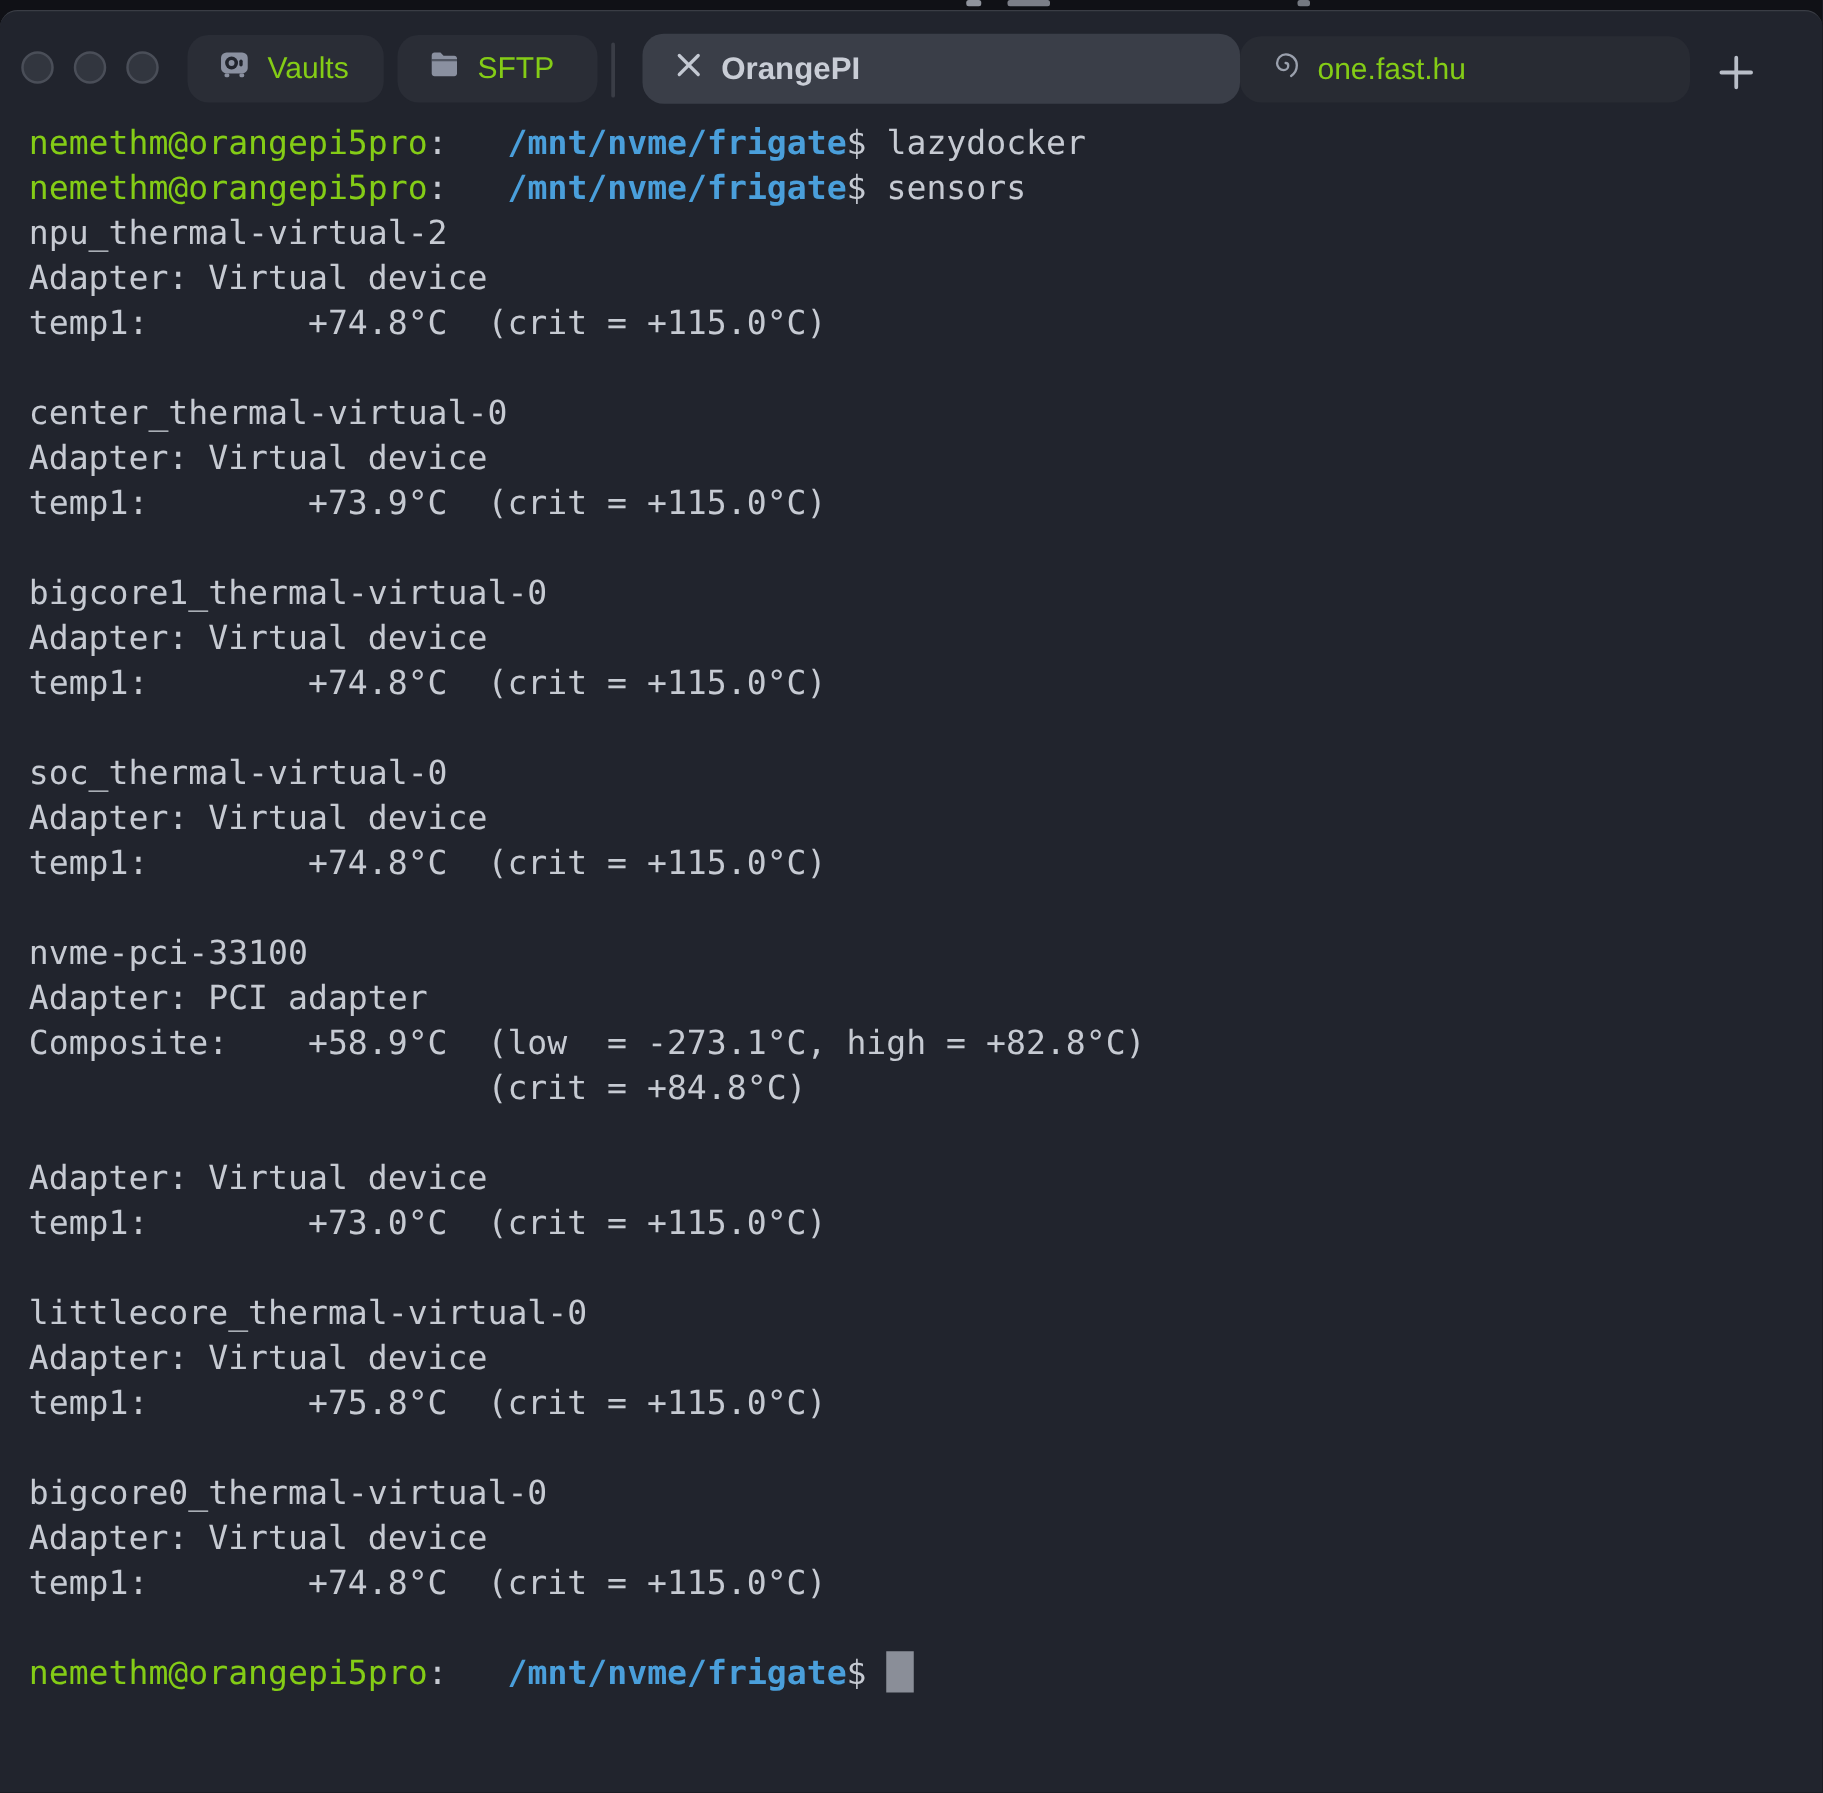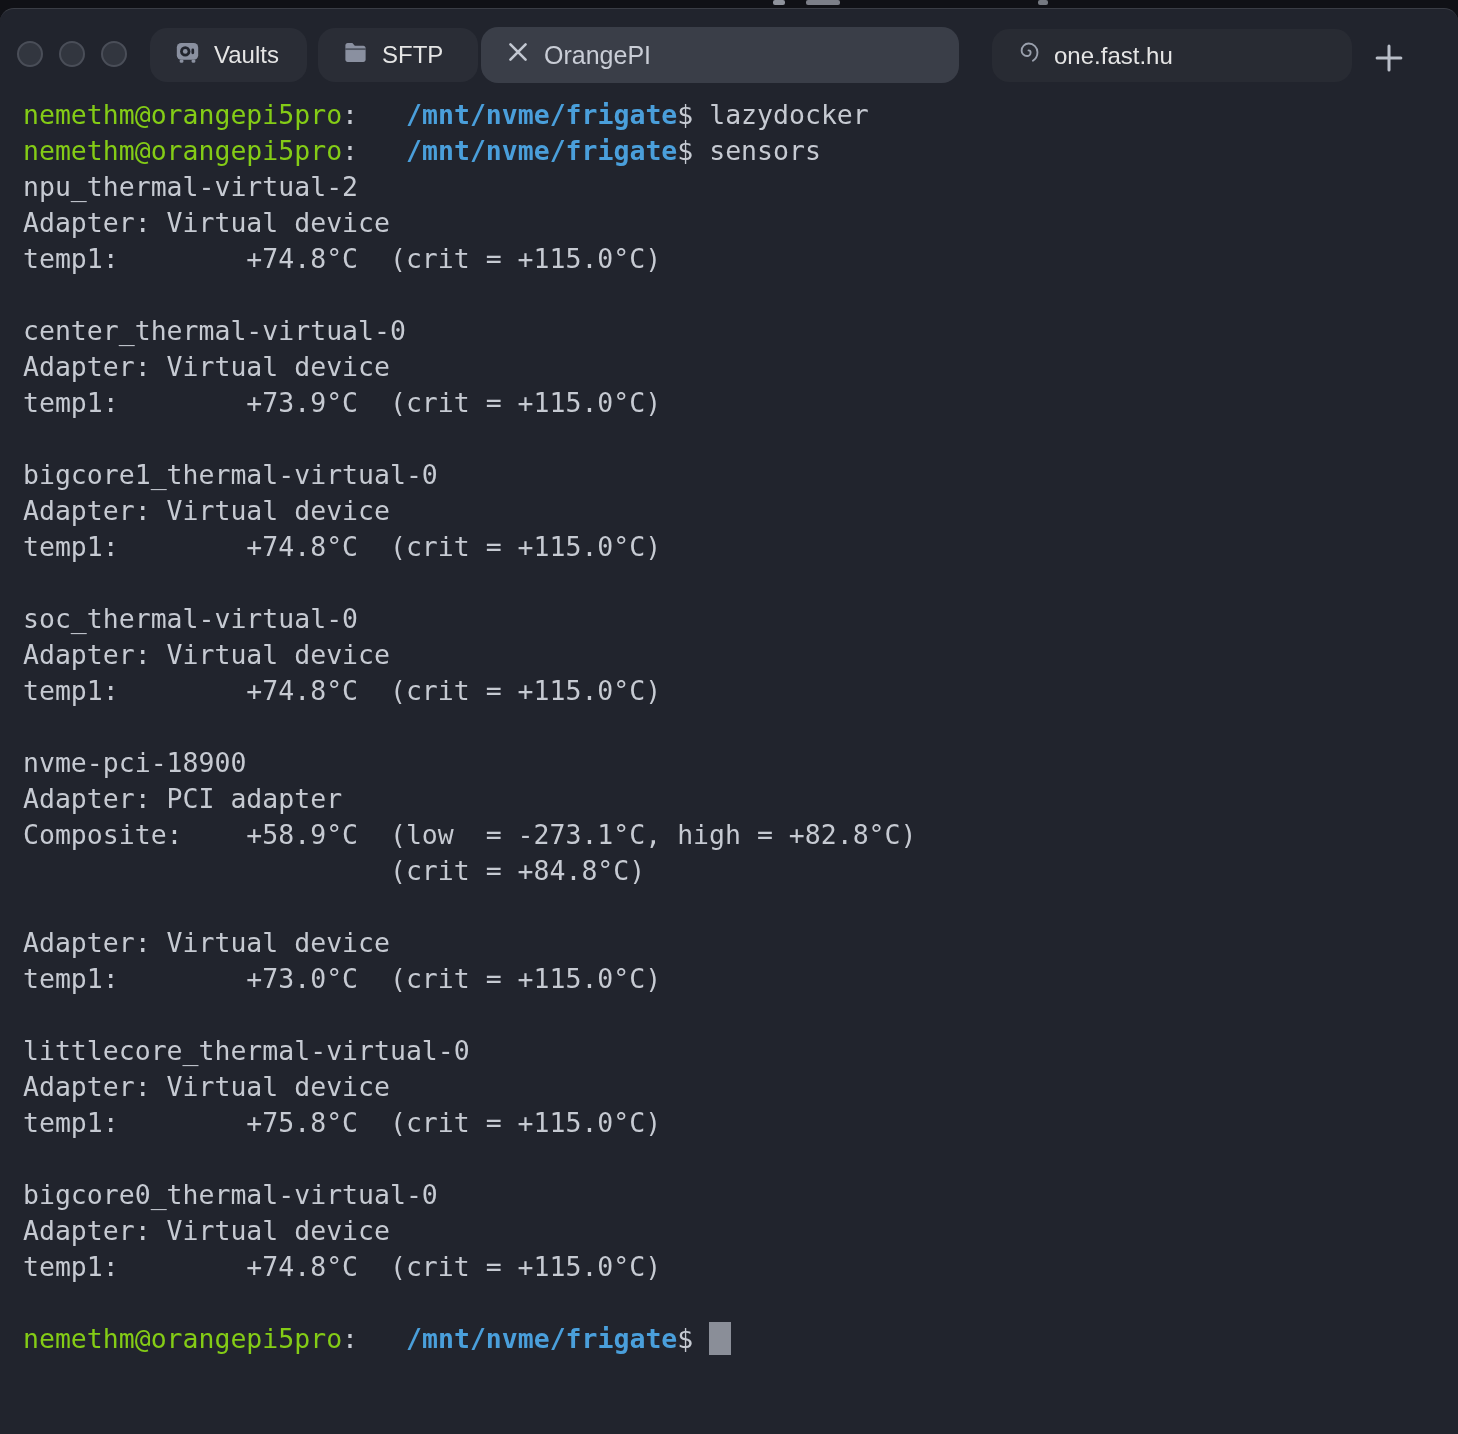--- a/index.html
+++ b/index.html
@@ -24,31 +24,31 @@
   .traffic { position:absolute; left:17px; top:32px; display:flex; gap:16px; }
   .light {
     width:26px; height:26px; border-radius:50%;
     background:#32363f; border:2px solid #4a4e58; display:inline-block; cursor:pointer;
   }
 
   .pill, .tab {
     position:absolute; top:19px; height:54px; border:none; cursor:pointer;
     display:flex; align-items:center; gap:13px; padding:0 24px;
     background:#2a2d36; border-radius:17px;
-    color:#e5e5e5; font-size:24px; font-family:"Liberation Sans", sans-serif;
+    color:#84cc16; font-size:24px; font-family:"Liberation Sans", sans-serif;
   }
   .pill svg, .tab svg { flex:0 0 auto; }
   .pill-vaults { left:150px; width:157px; }
   .pill-sftp   { left:318px; width:160px;text-align:center; }
 
   .divider { position:absolute; left:489px; top:25px; width:3px; height:44px;
              background:#3a3d46; border-radius:2px; }
 
-  .tab-active { left:481px; width:478px; top:18px; height:56px;
-                background:#3a3e48; color:#c9cdd6; font-size:25px; }
+  .tab-active { left:514px; width:478px; top:18px; height:56px;
+                background:#3a3e48; color:#c9cdd6; font-size:25px;font-weight:bold; }
 
   .pill-host { left:992px; width:360px; top:20px; height:53px; background:#282b33; }
 
   .plus-btn { position:absolute; left:1370px; top:30px; width:38px; height:38px;
               background:transparent; border:none; cursor:pointer; }
 
   
   .term {
     position:absolute; left:23px; top:88px; right:10px; bottom:0;
     font-family:"DejaVu Sans Mono", monospace;
@@ -144,21 +144,21 @@
       <div class="tline"><span class="seg-w">temp1:        +73.9°C  (crit = +115.0°C)</span></div>
       <div class="tline">&nbsp;</div>
       <div class="tline"><span class="seg-w">bigcore1_thermal-virtual-0</span></div>
       <div class="tline"><span class="seg-w">Adapter: Virtual device</span></div>
       <div class="tline"><span class="seg-w">temp1:        +74.8°C  (crit = +115.0°C)</span></div>
       <div class="tline">&nbsp;</div>
       <div class="tline"><span class="seg-w">soc_thermal-virtual-0</span></div>
       <div class="tline"><span class="seg-w">Adapter: Virtual device</span></div>
       <div class="tline"><span class="seg-w">temp1:        +74.8°C  (crit = +115.0°C)</span></div>
       <div class="tline">&nbsp;</div>
-      <div class="tline"><span class="seg-w">nvme-pci-18900</span></div>
+      <div class="tline"><span class="seg-w">nvme-pci-33100</span></div>
       <div class="tline"><span class="seg-w">Adapter: PCI adapter</span></div>
       <div class="tline"><span class="seg-w">Composite:    +58.9°C  (low  = -273.1°C, high = +82.8°C)</span></div>
       <div class="tline"><span class="seg-w">                       (crit = +84.8°C)</span></div>
       <div class="tline">&nbsp;</div>
       <div class="tline"><span class="seg-w">Adapter: Virtual device</span></div>
       <div class="tline"><span class="seg-w">temp1:        +73.0°C  (crit = +115.0°C)</span></div>
       <div class="tline">&nbsp;</div>
       <div class="tline"><span class="seg-w">littlecore_thermal-virtual-0</span></div>
       <div class="tline"><span class="seg-w">Adapter: Virtual device</span></div>
       <div class="tline"><span class="seg-w">temp1:        +75.8°C  (crit = +115.0°C)</span></div>

